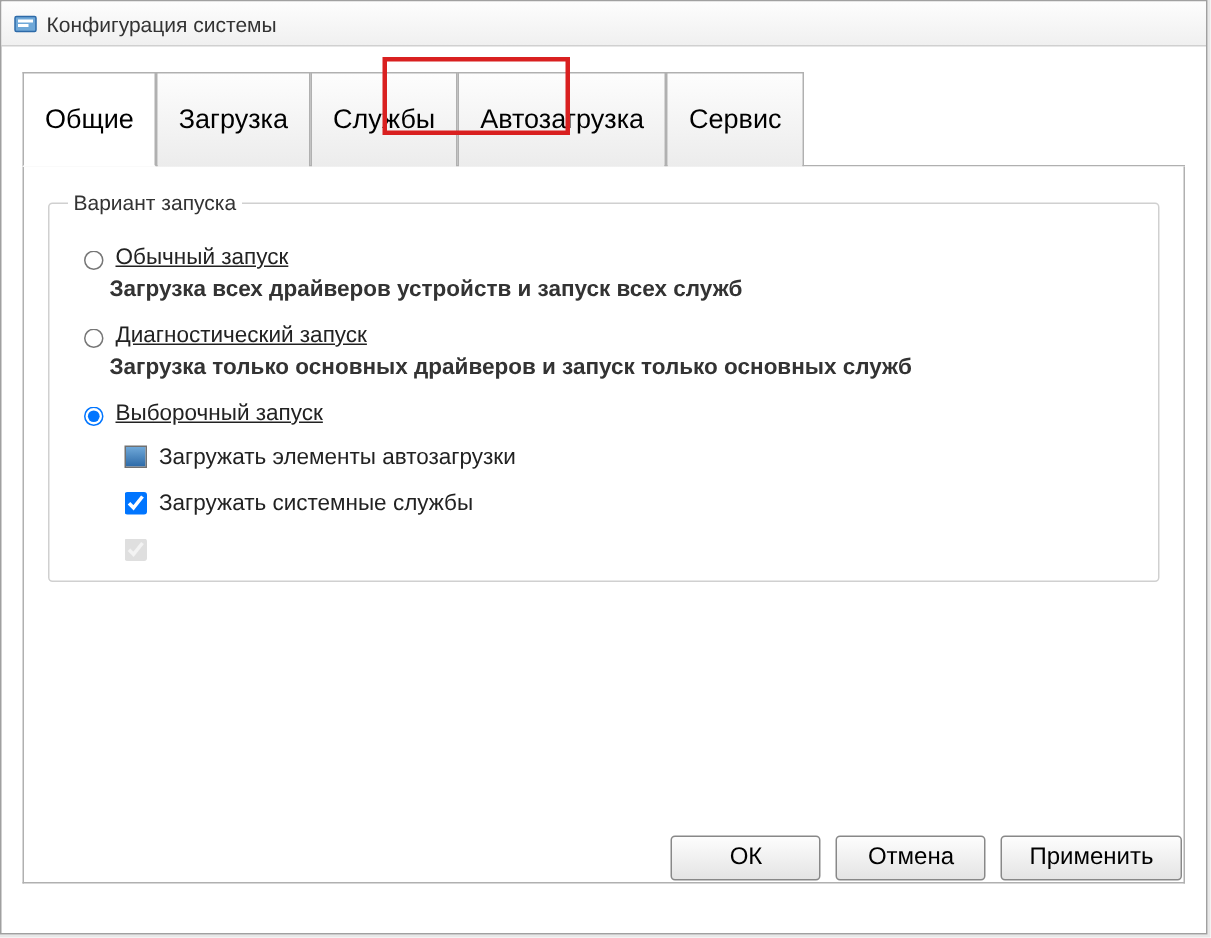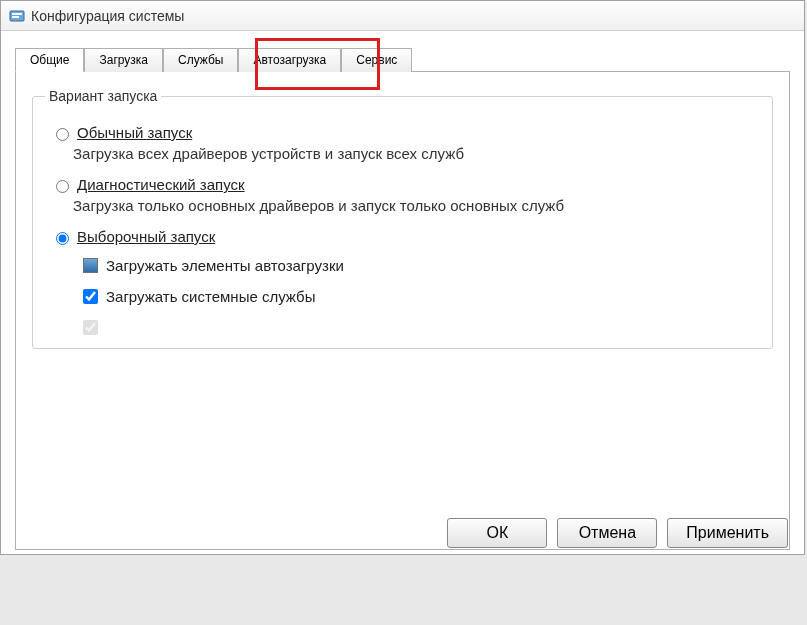--- a/index.html
+++ b/index.html
@@ -10,21 +10,21 @@
       font-size: 14px;
       background: #e8e8e8;
       width: 807px;
       height: 625px;
       overflow: hidden;
     }
     .window {
       background: #fff;
       border: 1px solid #a0a0a0;
       width: 805px;
-      height: 555px;
+      height: 623px;
       position: relative;
     }
     .titlebar {
       display: flex;
       align-items: center;
       padding: 4px 8px;
       background: linear-gradient(#fdfdfd, #f0f0f0);
       border-bottom: 1px solid #d0d0d0;
       height: 30px;
     }
@@ -42,26 +42,26 @@
       padding: 10px 14px 10px 14px;
       position: relative;
     }
     .tabs {
       display: flex;
       border-bottom: 1px solid #b0b0b0;
       position: relative;
       margin-top: 6px;
     }
     .tab {
-      padding: 4px 14px;
+      padding: 20px 14px;
       border: 1px solid #b0b0b0;
       border-bottom: none;
       background: linear-gradient(#fdfdfd, #ececec);
       cursor: pointer;
-      font-size: 12px;
+      font-size: 18px;
       position: relative;
       top: 1px;
     }
     .tab.active {
       background: #fff;
       border-bottom: 1px solid #fff;
       z-index: 2;
     }
     .tab-highlight {
       position: absolute;
@@ -99,20 +99,21 @@
     .radio-label {
       font-size: 15px;
       color: #222;
       text-decoration: underline;
     }
     .desc {
       margin-left: 28px;
       font-size: 15px;
       color: #333;
       margin-bottom: 14px;
+      font-weight: bold;
     }
     .check-row {
       display: flex;
       align-items: center;
       margin-left: 34px;
       margin-top: 10px;
     }
     .check-row input[type=checkbox] {
       margin-right: 8px;
       width: 15px;

